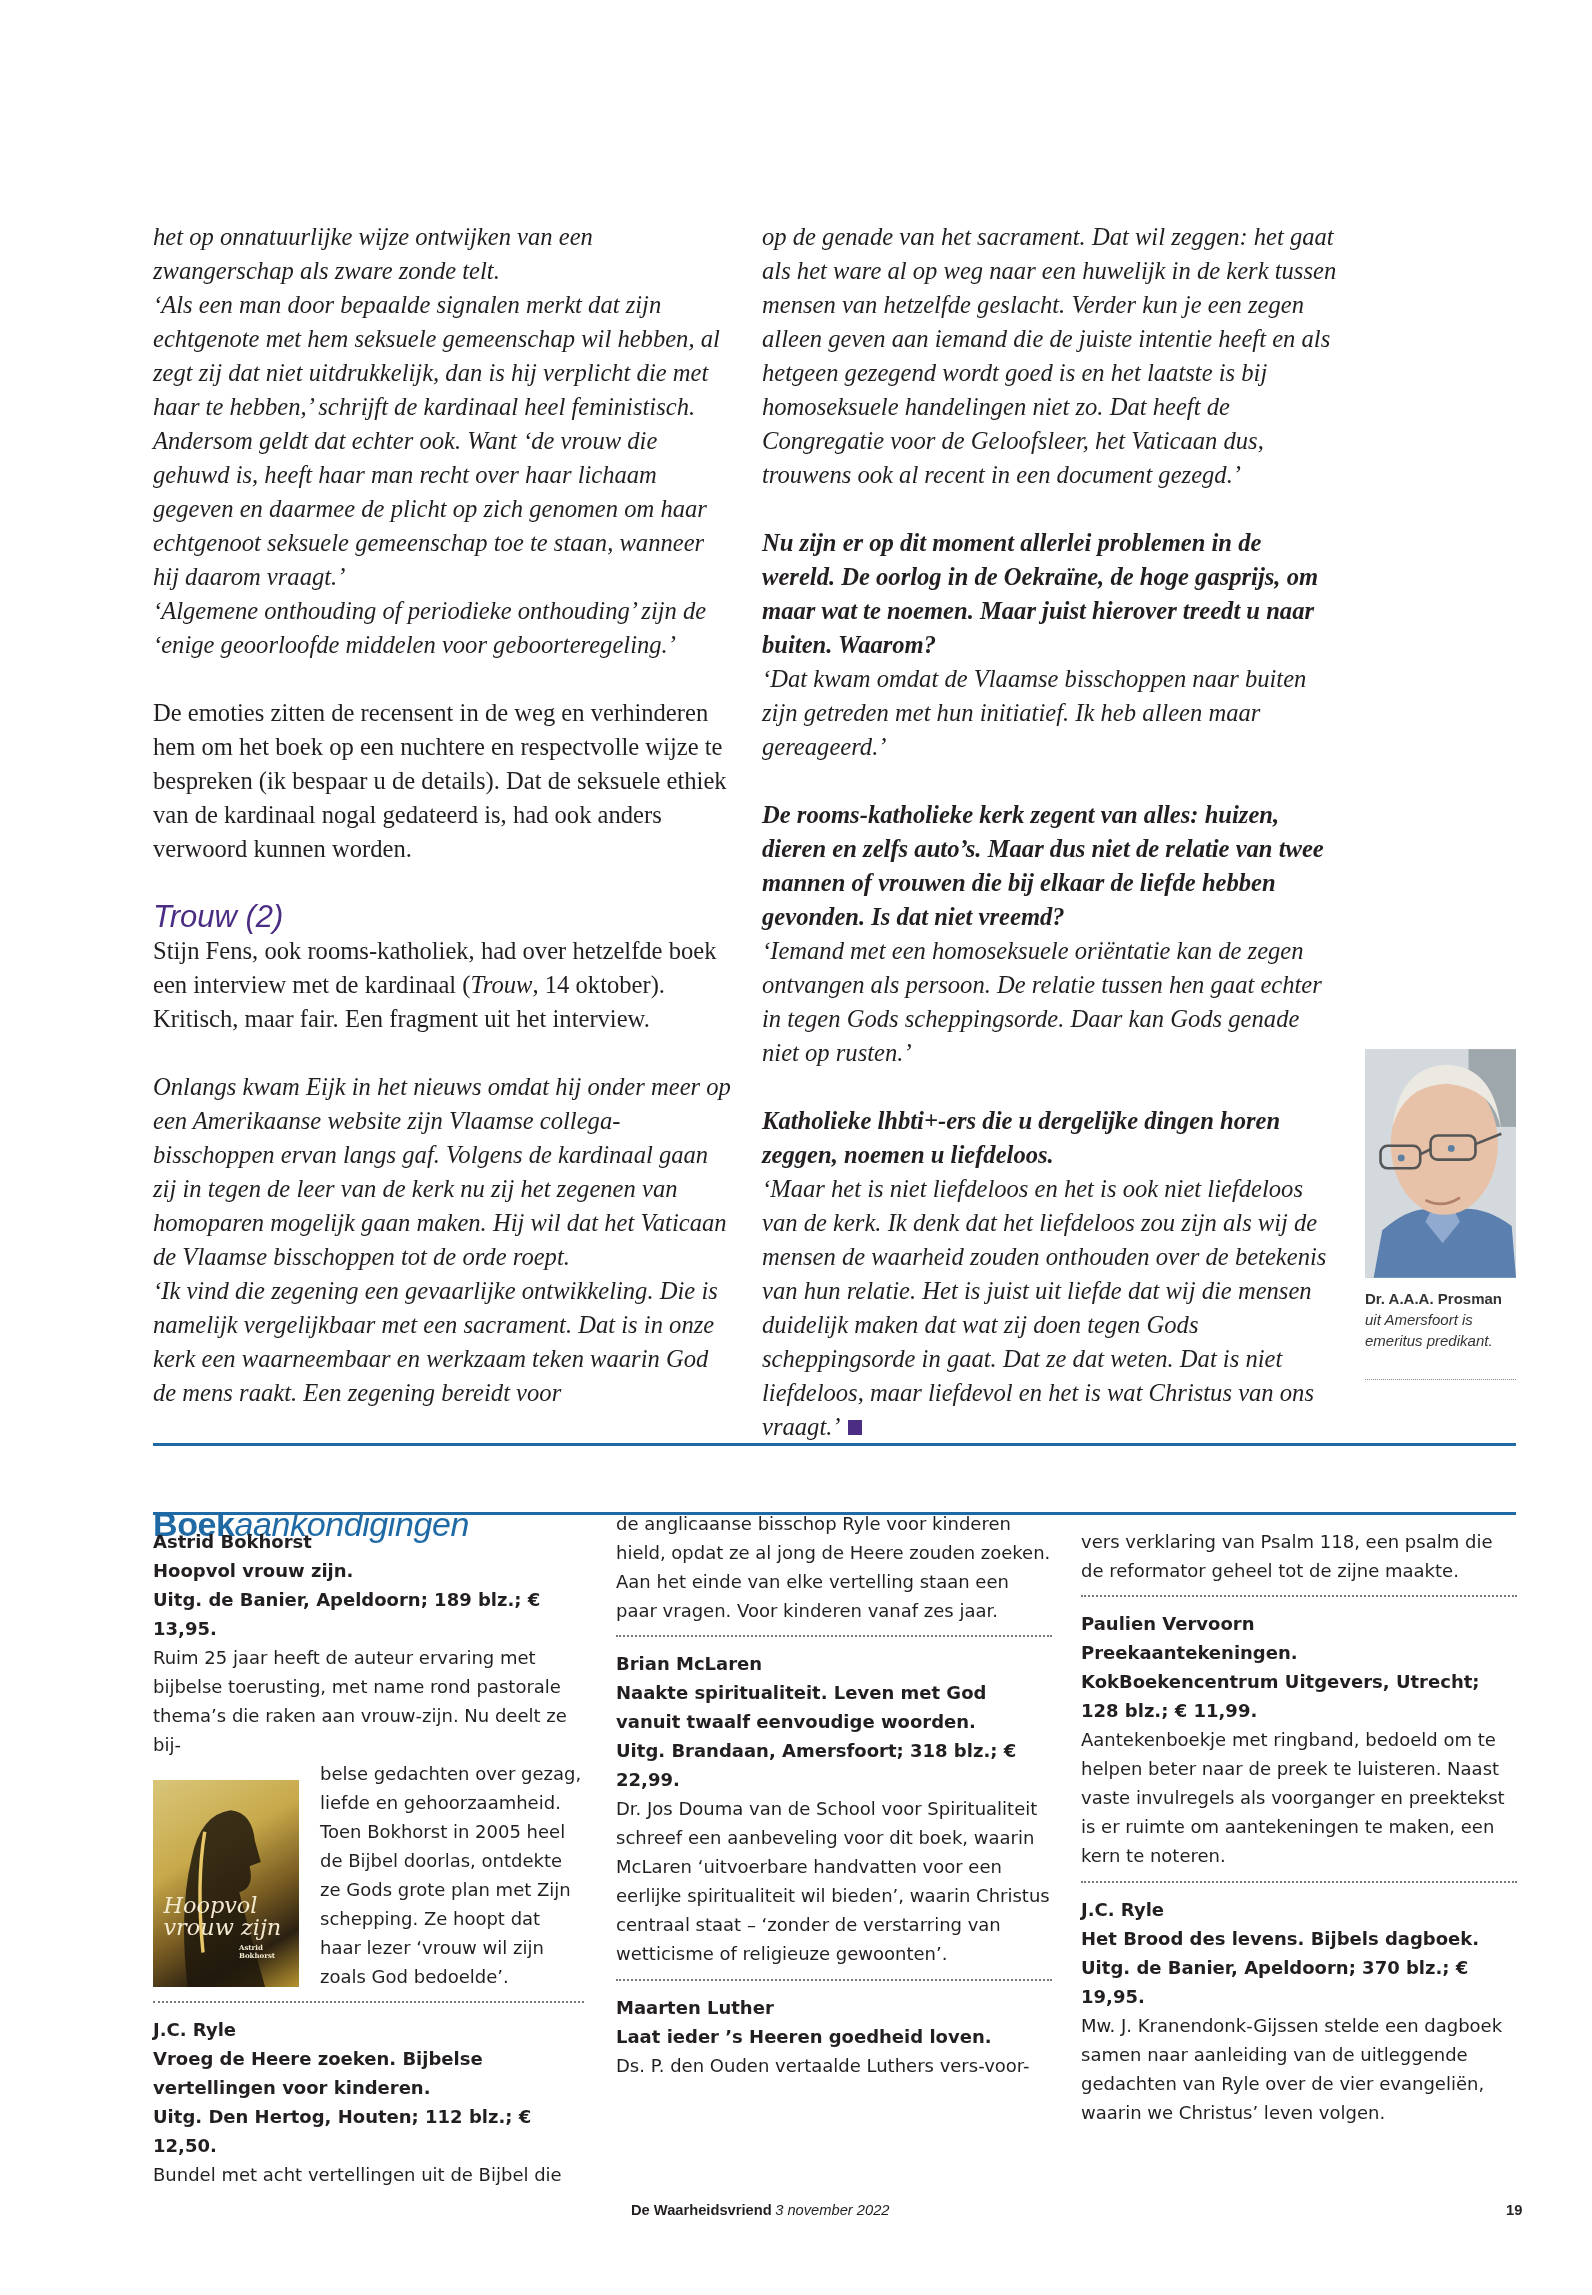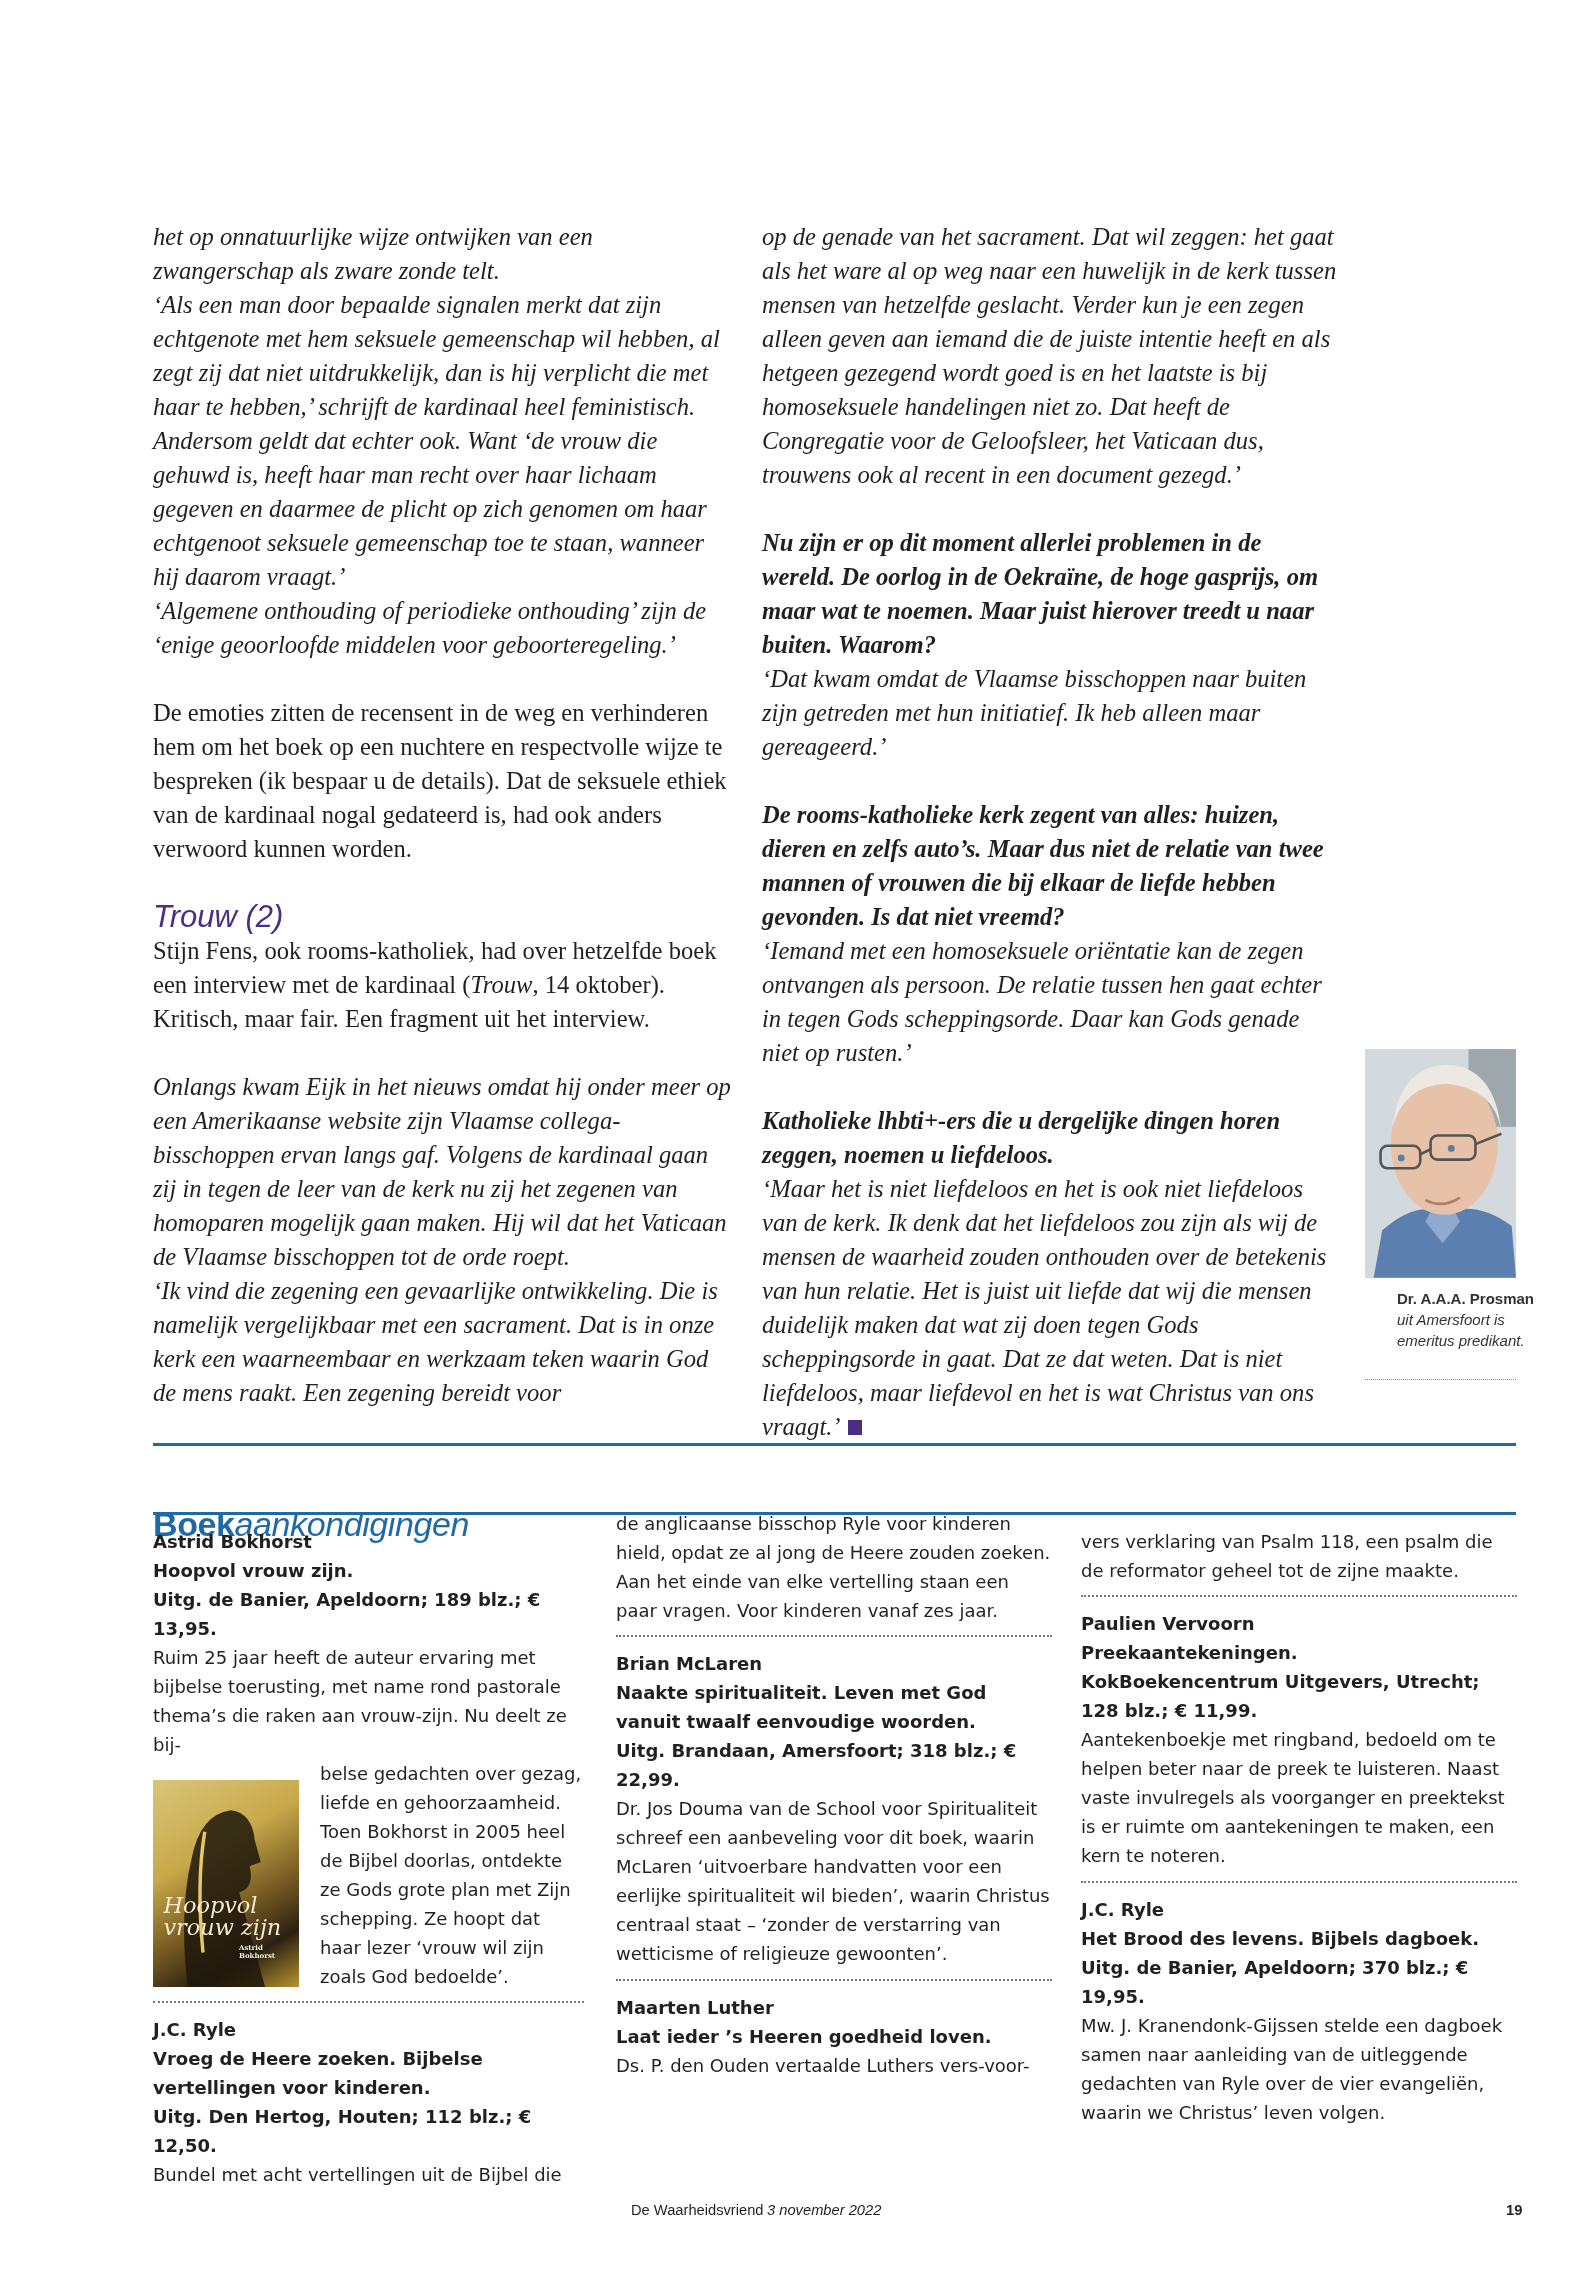--- a/index.html
+++ b/index.html
@@ -12,21 +12,21 @@
   .it { font-style: italic; }
   .bi { font-style: italic; font-weight: bold; }
   .subhead { font-family: "Liberation Sans", sans-serif; font-style: italic; color: #4b2e83; font-size: 31px; line-height: 34px; }
   .end-square { display: inline-block; width: 14.7px; height: 14.7px; background: #4b2e83; vertical-align: baseline; margin-left: 7px; }
 
   #col1 { left: 153px; top: 184px; width: 578px; }
   #col2 { left: 762px; top: 184px; width: 578px; }
 
   .author-photo { position: absolute; left: 1365px; top: 1049px; width: 151px; height: 229px; overflow: hidden;
     background: linear-gradient(160deg, #dfe4e6 0%, #cfd6da 40%, #b8c0c4 100%); }
-  .author-caption { position: absolute; left: 1365px; top: 1288px; width: 155px; font-family: "Liberation Sans", sans-serif; font-size: 15px; line-height: 21px; color: #333; margin-left: 32px; }
+  .author-caption { position: absolute; left: 1365px; top: 1288px; width: 155px; font-family: "Liberation Sans", sans-serif; font-size: 15px; line-height: 21px; color: #333; }
   .author-caption .name { font-weight: bold; }
   .author-caption .role { font-style: italic; }
   .caption-rule { position: absolute; left: 1365px; top: 1379px; width: 151px; border-top: 1.7px dotted #888; }
 
   .sec-rule { position: absolute; left: 153px; width: 1363px; height: 2.6px; background: #1f6aa5; }
   .sec-title { position: absolute; left: 153px; top: 1498px; font-family: "Liberation Sans", sans-serif; font-size: 34px; line-height: 52px; color: #1f6aa5; letter-spacing: -0.4px; }
   .sec-title .b { font-weight: bold; }
   .sec-title .i { font-style: italic; }
 
   .ann { position: absolute; font-family: "DejaVu Sans", "Liberation Sans", sans-serif; font-size: 18px; line-height: 29px; color: #231f20; }
@@ -37,21 +37,21 @@
   #ann2 { left: 616px; top: 1509px; width: 436px; }
   #ann3 { left: 1081px; top: 1527px; width: 436px; }
   .float-wrap { position: relative; padding-left: 167px; }
   .book-cover { position: absolute; left: 0; top: 21px; width: 146px; height: 207px;
     background: linear-gradient(150deg, #d9c67a 0%, #c8a94a 35%, #7a5d22 60%, #2b2112 80%, #b8942e 100%); overflow: hidden; }
   .book-cover .t { position: absolute; left: 10.4px; top: 114px; font-family: "DejaVu Serif", serif; font-style: italic; color: #f3ead0; font-size: 22.4px; line-height: 22.4px; }
   .book-cover .a { position: absolute; left: 86px; top: 164px; font-family: "DejaVu Serif", serif; color: #f3ead0; font-size: 7px; line-height: 7.8px; font-weight: bold; }
 
   .footer { position: absolute; top: 2202px; font-family: "Liberation Sans", sans-serif; font-size: 14.7px; color: #231f20; }
   #footer-left { left: 631px; }
-  #footer-left .pub { font-weight: normal; margin-top: 20px; }
+  #footer-left .pub { font-weight: bold; margin-top: 20px; }
   #footer-left .date { font-style: italic; margin-left: 3.5px; }
   #page-num { left: 1506px; font-weight: bold; }
 </style>
 </head>
 <body>
 
 <div id="col1" class="col serif">
   <p class="it">het op onnatuurlijke wijze ontwijken van een zwangerschap als zware zonde telt.</p>
   <p class="it">‘Als een man door bepaalde signalen merkt dat zijn echtgenote met hem seksuele gemeenschap wil hebben, al zegt zij dat niet uitdrukkelijk, dan is hij verplicht die met haar te hebben,’ schrijft de kardinaal heel feministisch. Andersom geldt dat echter ook. Want ‘de vrouw die gehuwd is, heeft haar man recht over haar lichaam gegeven en daarmee de plicht op zich genomen om haar echtgenoot seksuele gemeenschap toe te staan, wanneer hij daarom vraagt.’</p>
   <p class="it">‘Algemene onthouding of periodieke onthouding’ zijn de ‘enige geoorloofde middelen voor geboorteregeling.’</p>

